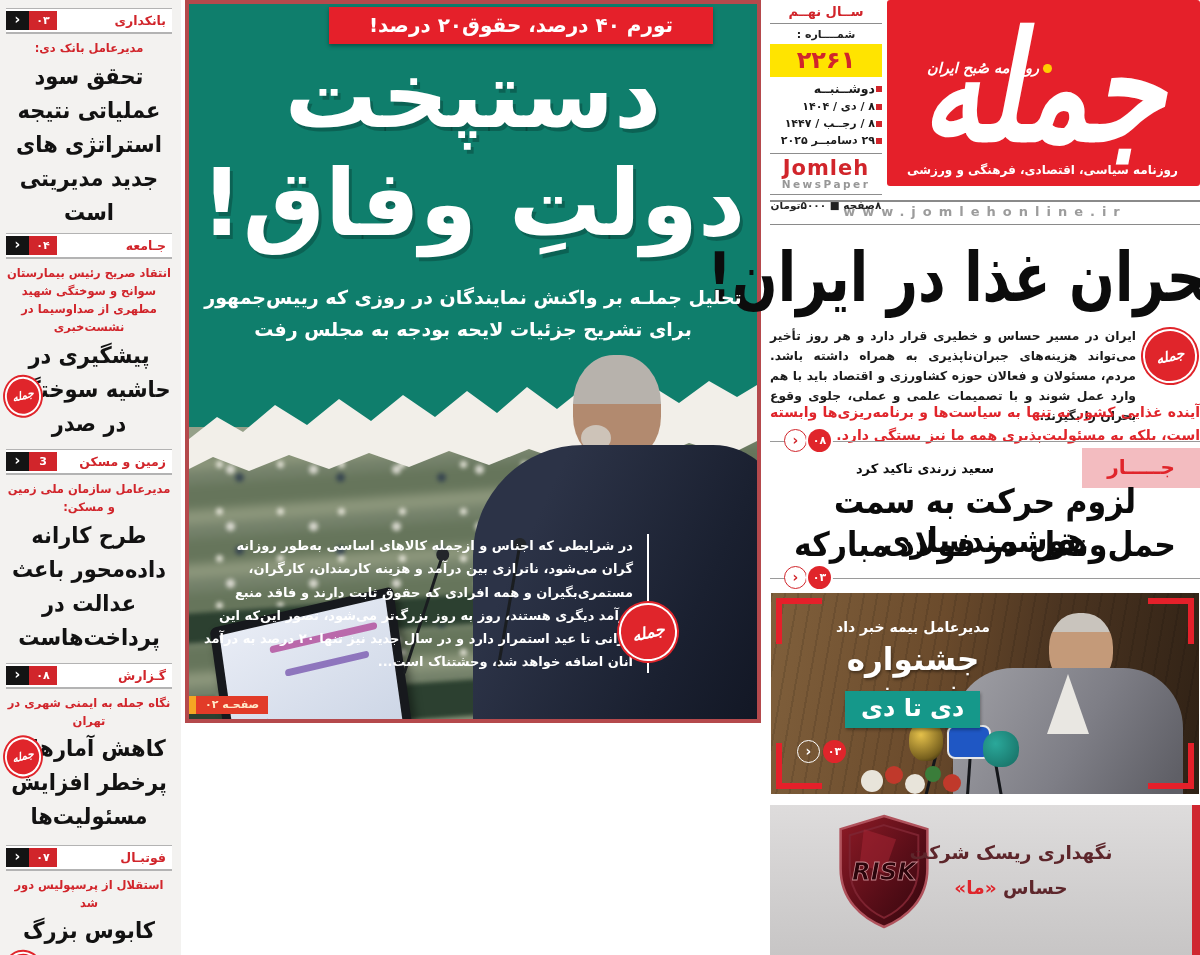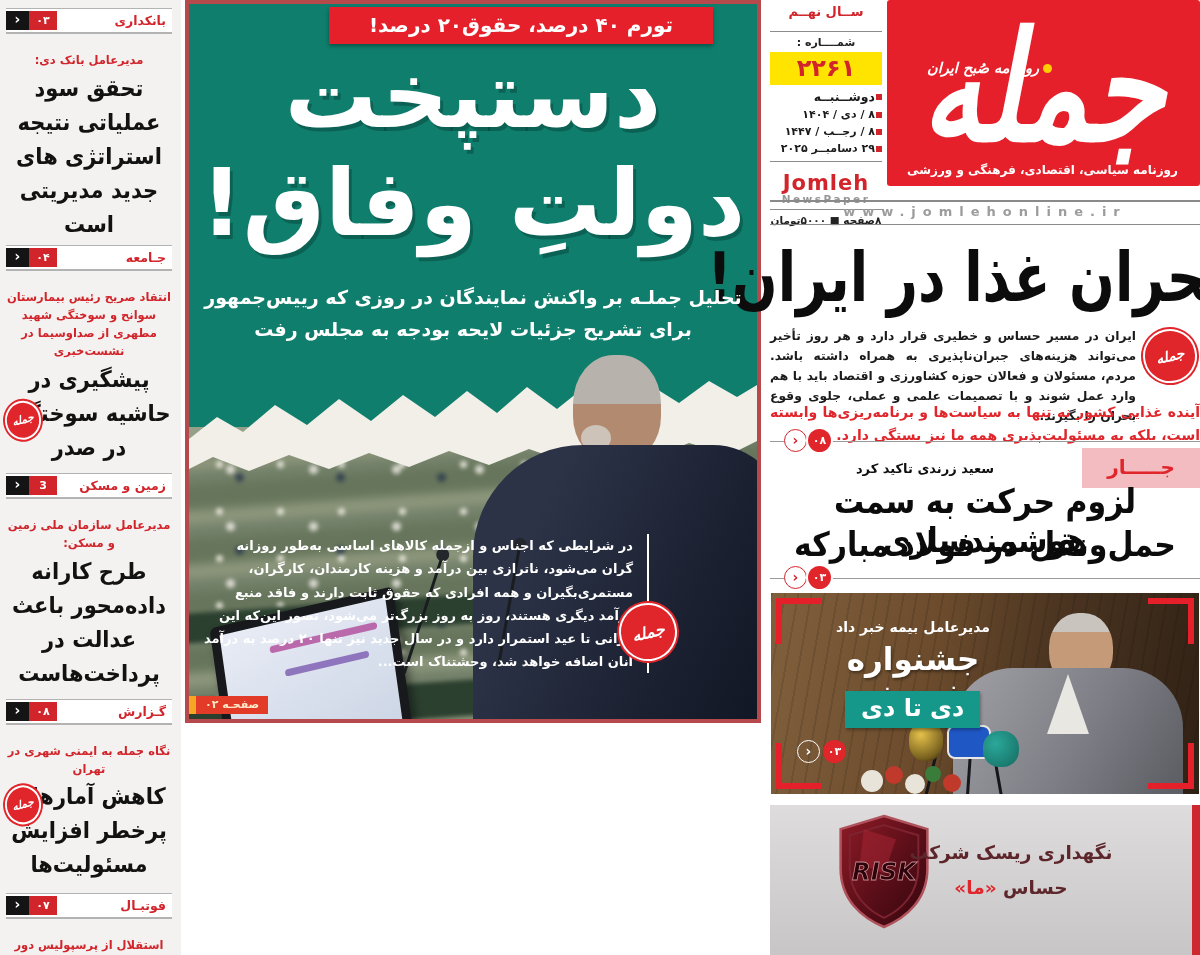--- a/index.html
+++ b/index.html
@@ -9,21 +9,21 @@
 
   
   .sidebar{position:absolute;left:0;top:0;width:181px;height:955px;background:#f3f2f0;box-sizing:border-box;padding:8px 9px 0 6px}
   .s-item{position:relative;margin-bottom:10px}
   .s-head{display:flex;justify-content:space-between;align-items:center;background:#fff;
           border-top:1.5px solid #b3b3b3;border-bottom:2px solid #b3b3b3;height:23px;padding:0 2px 0 0}
   .s-title{color:#d1252b;font-size:12.5px;font-weight:900;padding-right:4px}
   .s-ctrl{display:flex;height:19px}
   .s-page{background:#d1252b;color:#fff;width:28px;font-size:11px;font-weight:bold;text-align:center;line-height:19px}
   .s-arrow{background:#141414;color:#fff;width:23px;text-align:center;line-height:17px;font-size:14px;font-weight:bold}
-  .s-kick{color:#d1252b;font-size:11.5px;font-weight:bold;text-align:center;line-height:1.55;margin:18px 0 2px}
+  .s-kick{color:#d1252b;font-size:11.5px;font-weight:bold;text-align:center;line-height:1.55;margin:6px 0 2px}
   .s-headline{position:relative;color:#121212;font-size:21px;font-weight:900;text-align:center;line-height:1.5;transform:scaleY(1.08);transform-origin:top}
   .jbadge{width:34px;height:34px;border-radius:50%;background:#e0252b;border:2px solid #fff;box-shadow:0 0 0 2px #e0252b;
           color:#fff;font-size:11px;font-weight:900;display:flex;align-items:center;justify-content:center;transform:rotate(-14deg)}
   .s-badge{position:absolute;left:-2px;top:34px;transform:scale(.95) rotate(-14deg)}
 
   
   .feature{position:absolute;left:185px;top:0;width:576px;height:723px;box-sizing:border-box;border:4px solid #b5494c;
            background:#0f7e6c;overflow:hidden}
   .feat-banner{position:absolute;top:3px;left:140px;width:384px;height:37px;background:#e5202a;z-index:9;
                color:#fff;font-size:20px;font-weight:900;text-align:center;line-height:37px;box-shadow:0 2px 4px rgba(0,0,0,.35)}
@@ -69,27 +69,27 @@
 
   
   .rcol{position:absolute;right:0;top:0;width:430px;height:955px}
   .logo-box{position:absolute;right:0;top:0;width:313px;height:186px;background:#e5202a;border-radius:3px;overflow:hidden}
   .logo-word{position:absolute;inset:0;display:flex;align-items:center;justify-content:center;color:#fff;
              font-size:118px;font-weight:900;font-style:italic;transform:scaleY(1.28);padding-bottom:8px}
   .logo-tagline{position:absolute;right:148px;top:60px;color:#fff;font-size:14.5px;font-style:italic;font-weight:bold;white-space:nowrap;display:flex;align-items:center;gap:4px}
   .dot{width:9px;height:9px;border-radius:50%;background:#ffce00;display:inline-block}
   .logo-descriptor{position:absolute;bottom:9px;right:2px;left:0;text-align:center;color:#fff;font-size:12px;font-weight:bold}
   .mast-info{position:absolute;right:318px;top:4px;width:112px;text-align:center}
-  .mi-year{color:#d1252b;font-weight:900;font-size:13px;border-bottom:1.5px solid #8d8d8d;padding-bottom:12px}
+  .mi-year{color:#d1252b;font-weight:900;font-size:13px;border-bottom:1.5px solid #8d8d8d;padding-bottom:4px}
   .mi-issue-label{font-size:11px;color:#222;margin-top:4px;font-weight:bold}
   .mi-issue{background:#ffe400;color:#d1252b;font-size:24px;font-weight:900;height:33px;line-height:33px;margin-top:3px}
   .mi-row{font-size:11px;font-weight:bold;color:#1a1a1a;text-align:right;margin-top:4px;display:flex;align-items:center;gap:1px}
   .mi-row.big{font-size:12.5px;font-weight:900}
   .sq{width:6px;height:6px;background:#d1252b;display:inline-block;flex:0 0 auto}
-  .mi-latin{margin-top:6px;border-top:1.5px solid #8d8d8d;padding-top:9px;direction:ltr}
+  .mi-latin{margin-top:6px;border-top:1.5px solid #8d8d8d;padding-top:2px;direction:ltr}
   .mi-latin-title{color:#d1252b;font-weight:900;font-size:21px;letter-spacing:1px}
   .mi-latin-sub{color:#979797;font-size:10.5px;letter-spacing:2.5px;font-weight:bold;margin-top:-2px}
   .mi-pages{border-top:1.5px solid #8d8d8d;margin-top:4px;padding-top:4px;font-size:10.5px;font-weight:bold;color:#222}
   .url-bar{position:absolute;right:0;top:200px;width:430px;height:22px;border-top:2.5px solid #8a8a8a;border-bottom:1.5px solid #8a8a8a;
            text-align:center;line-height:20px;color:#9c9c9c;font-size:13px;letter-spacing:7px;direction:ltr;font-weight:bold}
 
   .food{position:absolute;right:0;top:229px;width:430px;height:218px}
   .food-headline{font-size:48px;font-weight:900;color:#0c0c0c;text-align:center;white-space:nowrap;
                  transform:scale(1.12,1.42);transform-origin:center top;margin-top:8px;letter-spacing:-1px}
   .food-badge{position:absolute;right:3px;top:100px;width:50px;height:50px;font-size:14px}

